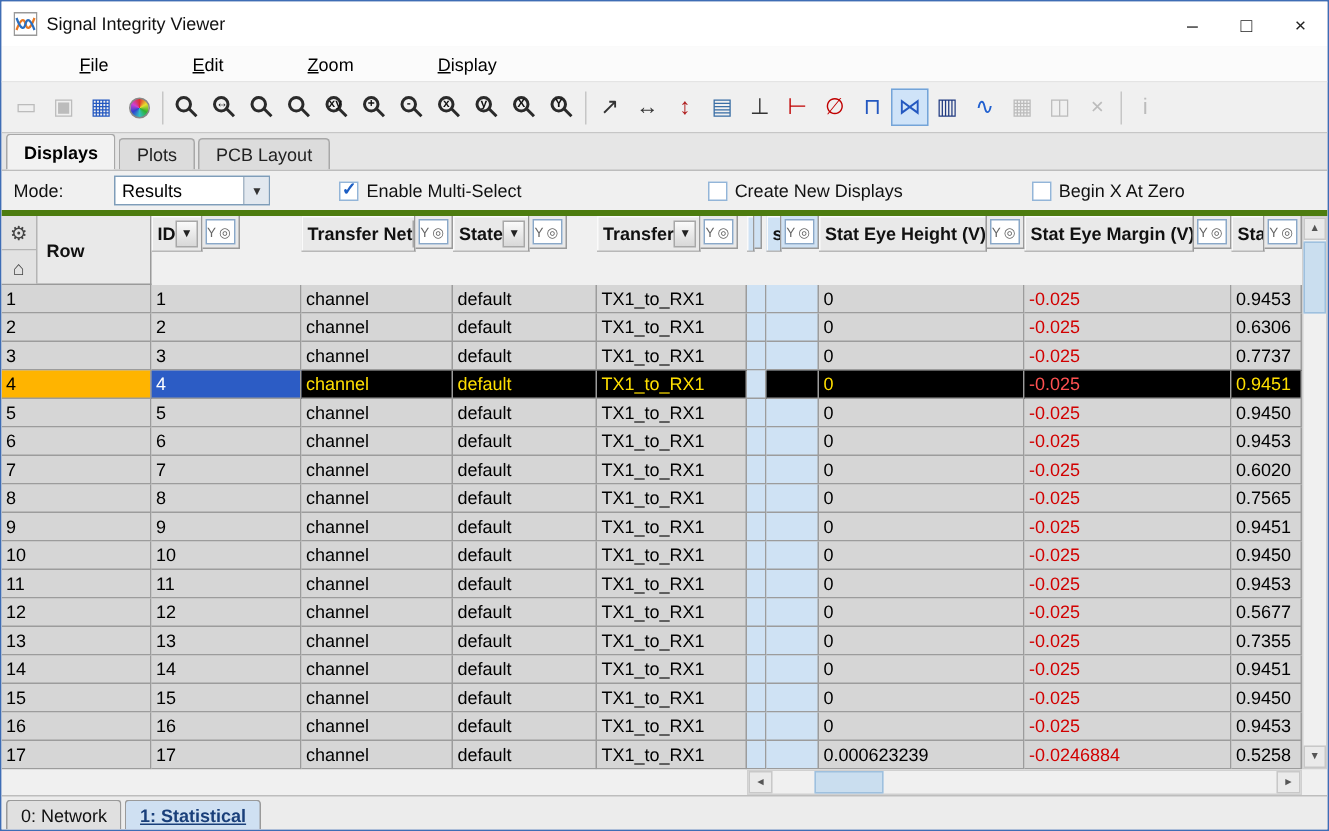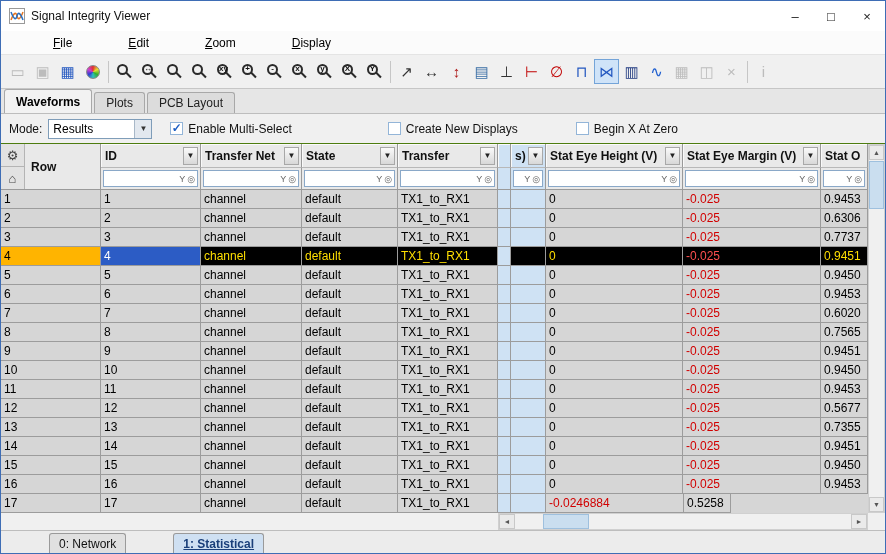--- a/index.html
+++ b/index.html
@@ -31,21 +31,21 @@
   .mag { position:relative; width:11px; height:11px; border:2px solid #2a2a2a; border-radius:50%; display:inline-block; margin:0 4px 4px 0; }
   .mag::after { content:""; position:absolute; width:7px; height:2px; background:#2a2a2a; right:-6px; bottom:-3px; transform:rotate(45deg); }
   .magsub { position:absolute; top:-2px; left:0; width:7px; text-align:center; font-size:8px; font-weight:bold; color:#111; }
 
   
   .tabstrip { height:25px; background:#e6e6e6; display:flex; align-items:flex-end; padding-left:3px; border-bottom:1px solid #bdbdbd; flex:none; }
   .tab { height:21px; padding:0 11px; font-size:12px; background:#dcdcdc; border:1px solid #a8a8a8; border-bottom:none; border-radius:3px 3px 0 0; margin-right:2px; display:flex; align-items:center; color:#222; }
   .tab.active { height:24px; background:#f2f2f2; font-weight:bold; color:#000; }
 
   
-  .controlbar { height:30px; background:#f0f0f0; border-bottom:1px solid #4d7c0f; display:flex; align-items:center; padding-left:8px; font-size:12px; flex:none; }
+  .controlbar { height:30px; background:#f0f0f0; border-bottom:4px solid #4d7c0f; display:flex; align-items:center; padding-left:8px; font-size:12px; flex:none;gap:28px; }
   .lbl { color:#111; }
   .wfs { margin-left:26px; font-weight:bold; }
   .combo { display:flex; width:104px; height:20px; border:1px solid #7f9db9; background:#fff; margin-left:6px; }
   .combo-text { flex:1; padding:2px 4px; font-size:12px; overflow:hidden; white-space:nowrap; }
   .combo-btn { width:17px; background:#e2e8ef; border-left:1px solid #a8b8c8; display:flex; align-items:center; justify-content:center; font-size:8px; color:#333; }
   .cbgroup { display:flex; align-items:center; }
   .g1 { margin-left:18px; }
   .g2 { margin-left:96px; }
   .g3 { margin-left:58px; }
   .checkbox { width:13px; height:13px; background:#fff; border:1px solid #93b5d8; display:inline-flex; align-items:center; justify-content:center; margin-right:5px; flex:none; }
@@ -54,21 +54,21 @@
 
   
   .tablewrap { height:369px; display:flex; flex:none; }
   .tcols { width:867px; flex:none; }
   .theader { display:flex; height:46px; }
   .rowhdr { width:100px; height:46px; background:#e9e9e9; border-right:1px solid #9a9a9a; border-bottom:1px solid #9a9a9a; display:flex; }
   .rowhdr-btns { width:24px; display:flex; flex-direction:column; border-right:1px solid #b4b4b4; }
   .gearbtn,.homebtn { flex:1; display:flex; align-items:center; justify-content:center; font-size:13px; color:#444; background:#e2e2e2; }
   .gearbtn { border-bottom:1px solid #b4b4b4; }
   .rowhdr-label { flex:1; display:flex; align-items:center; padding-left:6px; font-weight:bold; font-size:12px; color:#111; }
-  .hcol { display:flex; flex-direction:column; flex:none; }
+  .hcol { display:flex; flex-direction:row; flex:none; }
   .hcell { height:24px; background:#e9e9e9; border-right:1px solid #9a9a9a; border-bottom:1px solid #b8b8b8; display:flex; align-items:center; padding-left:4px; font-size:12px; font-weight:bold; overflow:hidden; white-space:nowrap; box-shadow: inset 1px 1px 0 #fafafa; color:#111; }
   .spacer { flex:1; }
   .harrow { width:15px; height:18px; border:1px solid #a8a8a8; background:linear-gradient(#fafafa,#d8d8d8); display:flex; align-items:center; justify-content:center; font-size:8px; color:#222; margin-right:2px; flex:none; }
   .fcell { height:22px; background:#e9e9e9; border-right:1px solid #9a9a9a; border-bottom:1px solid #9a9a9a; display:flex; align-items:center; padding:0 2px; }
   .finput { flex:1; height:17px; background:#fff; border:1px solid #8aa8c8; display:flex; align-items:center; justify-content:flex-end; overflow:hidden; }
   .funnel { font-size:9px; color:#666; margin-right:2px; }
   .fcircle { font-size:9px; color:#666; margin-right:2px; }
   .hcol.blue .hcell, .hcol.blue .fcell { background:#cfe2f4; }
 
   .tbody { height:323px; background:#d6d6d6; overflow:hidden; }
@@ -91,21 +91,21 @@
   .hscrollrow { height:17px; display:flex; background:#f0f0f0; flex:none; }
   .hfiller { width:497px; flex:none; }
   .hscroll { width:370px; background:#f0f0f0; border:1px solid #d0d0d0; display:flex; align-items:center; flex:none; }
   .hs-arrow { width:16px; height:15px; display:flex; align-items:center; justify-content:center; font-size:7px; color:#555; background:#eaeaea; border:1px solid #c8c8c8; flex:none; }
   .hs-thumb { width:46px; height:15px; background:#cadeef; border:1px solid #9ec0de; margin-left:28px; flex:none; }
   .hs-track { flex:1; }
   .hcorner { width:17px; flex:none; }
 
   
   .bottomtabs { height:23px; background:#ececec; border-top:1px solid #bdbdbd; display:flex; align-items:flex-end; padding-left:3px; flex:none; }
-  .btab { height:20px; padding:0 9px; font-size:12px; border:1px solid #9a9a9a; border-bottom:none; border-radius:3px 3px 0 0; margin-right:2px; background:#e0e0e0; display:flex; align-items:center; color:#111;margin-left:45px; }
+  .btab { height:20px; padding:0 9px; font-size:12px; border:1px solid #9a9a9a; border-bottom:none; border-radius:3px 3px 0 0; margin-right:2px; background:#e0e0e0; display:flex; align-items:center; color:#111; }
   .btab.active { background:#cfe0f2; color:#1a3f7a; font-weight:bold;text-decoration:underline; }
 </style>
 </head>
 <body>
 
 <div class="window">
 
   <div class="titlebar">
     <svg class="appicon" viewBox="0 0 16 16" width="16" height="16">
       <rect x="0.5" y="0.5" width="15" height="15" fill="#ffffff" stroke="#999"></rect>
@@ -232,21 +232,21 @@
       <span class="tbtn dis">
         <span class="tglyph">×</span>
       </span>
       <span class="tsep"></span>
       <span class="tbtn dis">
         <span class="tglyph">i</span>
       </span>
     </div>
 
   <div class="tabstrip">
-    <span class="tab active">Waveforms</span>
+    <span class="tab active">Displays</span>
     <span class="tab">Plots</span>
     <span class="tab">PCB Layout</span>
   </div>
 
   <div class="controlbar">
     <span class="lbl">Mode:</span>
     <span class="combo">
       <span class="combo-text">Results</span>
       <span class="combo-btn">▼</span>
     </span>
@@ -587,20 +587,21 @@
             <span class="tcell c9">0.9453</span>
           </div>
           <div class="trow">
             <span class="tcell c0">17</span>
             <span class="tcell c1">17</span>
             <span class="tcell c2">channel</span>
             <span class="tcell c3">default</span>
             <span class="tcell c4">TX1_to_RX1</span>
             <span class="tcell c5"></span>
             <span class="tcell c6"></span>
+            <span class="tcell c7">0.000623239</span>
             <span class="tcell c8">-0.0246884</span>
             <span class="tcell c9">0.5258</span>
           </div>
         </div>
     </div>
 
     <div class="vscroll">
       <span class="vs-arrow">▲</span>
       <span class="vs-thumb"></span>
       <span class="vs-track"></span>

